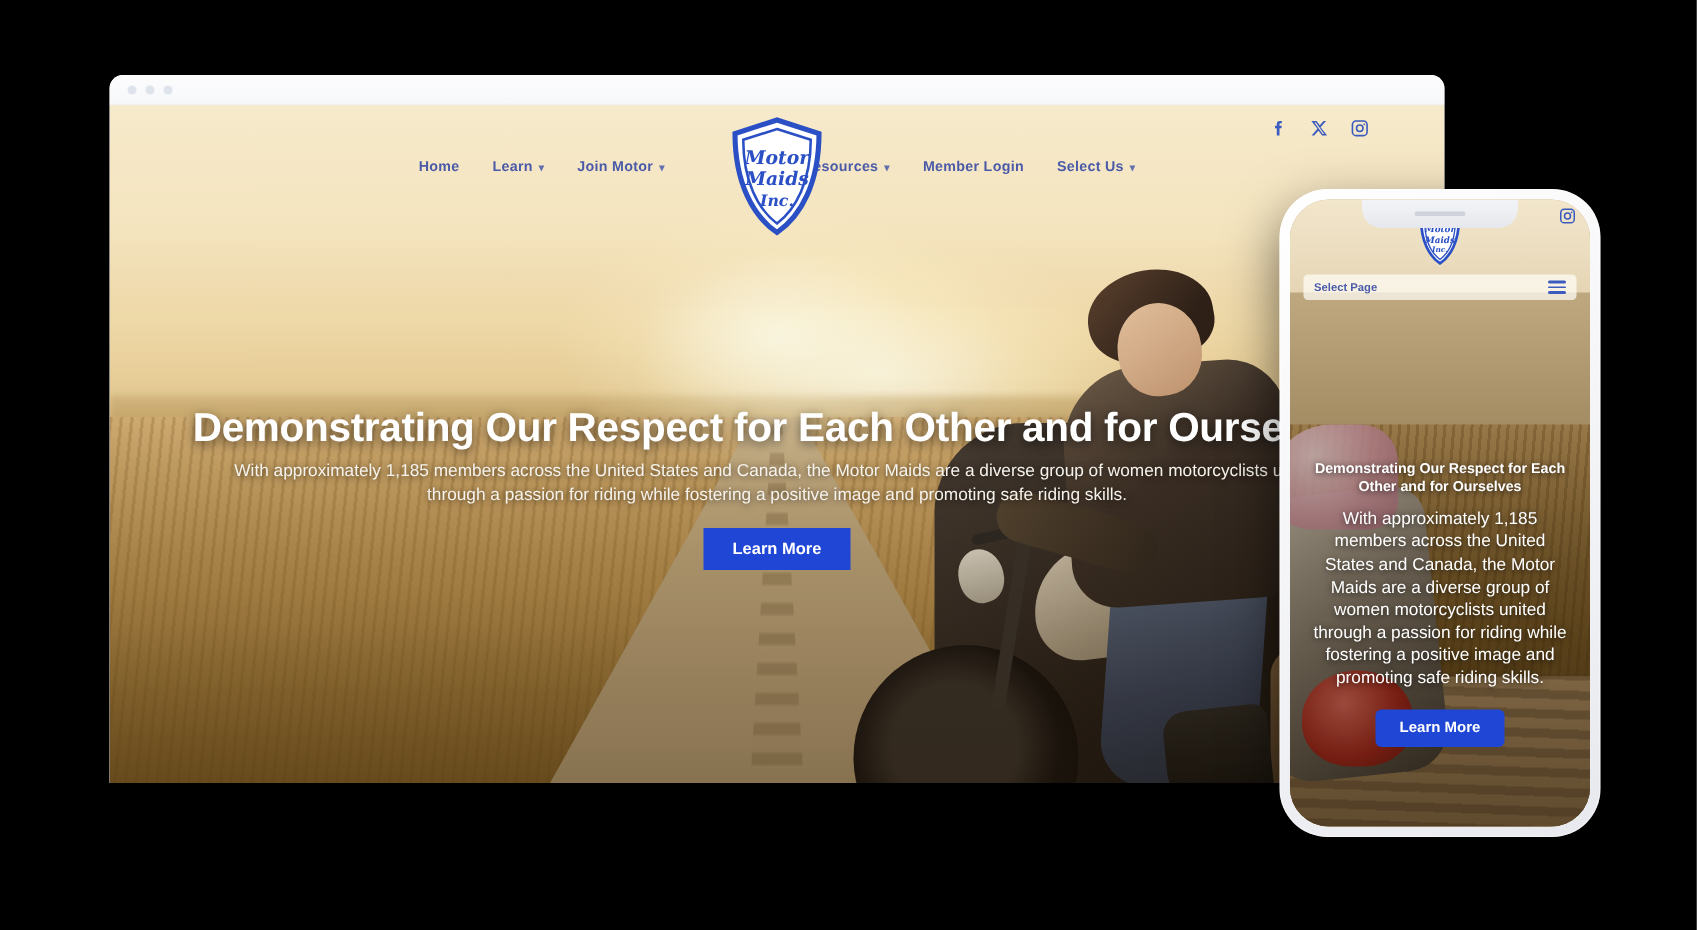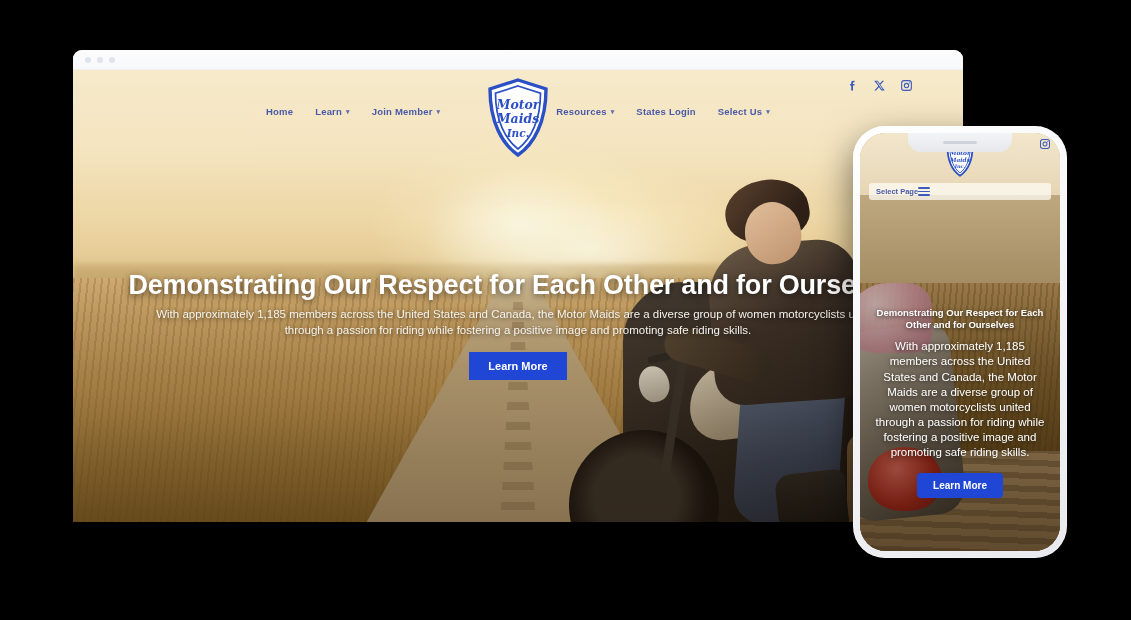--- a/index.html
+++ b/index.html
@@ -179,21 +179,21 @@
     position:absolute; left:0; top:0; right:0; height:86px; z-index:6;
   }
   .socials{
     position:absolute; right:50px; top:9px;
     display:flex; gap:14px; align-items:center;
   }
   .soc{ color:#3b5bbf; width:13px; height:13px; display:block; }
   .soc svg{ width:100%; height:100%; display:block; fill:#3b5bbf; }
   .navrow{
     position:absolute; left:0; right:0; top:36px;
-    display:flex; justify-content:center; align-items:center; gap:12px;
+    display:flex; justify-content:center; align-items:center; gap:0;
   }
   .nav-side{ display:flex; align-items:center; gap:22px; }
   .nav-item{
     font-size:9.5px; font-weight:bold; color:#4a5aa8;
     letter-spacing:.2px; white-space:nowrap;
     display:flex; align-items:center; gap:4px; cursor:pointer;
   }
   .caret{ font-size:7px; opacity:.85; }
   .logo-slot{ width:92px; display:flex; justify-content:center; }
 
@@ -303,21 +303,21 @@
   .m-ig svg{ width:100%; height:100%; fill:#3b5bbf; display:block; }
   .m-shield{
     position:absolute; left:50%; top:8px; transform:translateX(-50%);
     width:29px; height:36px;
   }
   .m-shield svg{ width:100%; height:100%; display:block; }
   .selectbar{
     position:absolute; left:9px; right:9px; top:50px; height:17px;
     background:rgba(255,253,247,.72);
     border-radius:3px; z-index:9;
-    display:flex; align-items:center; justify-content:flex-start;
+    display:flex; align-items:center; justify-content:space-between;
     padding:0 7px;
   }
   .selectbar-label{ font-size:7.5px; font-weight:bold; color:#4a5aa8; }
   .hamburger{ display:flex; flex-direction:column; gap:2px; }
   .hamburger i{ display:block; width:12px; height:1.8px; background:#3b5bbf; border-radius:1px; }
 
   .m-copy{
     position:absolute; left:0; right:0; top:174px; z-index:7;
     text-align:center; padding:0 12px;
   }
@@ -402,34 +402,34 @@
       <div class="navrow">
         <div class="nav-side">
           <div class="nav-item">
             <span>Home</span>
           </div>
           <div class="nav-item">
             <span>Learn</span>
             <span class="caret">▾</span>
           </div>
           <div class="nav-item">
-            <span>Join Member</span>
+            <span>Join Motor</span>
             <span class="caret">▾</span>
           </div>
         </div>
 
         <div class="logo-slot"></div>
 
         <div class="nav-side">
           <div class="nav-item">
             <span>Resources</span>
             <span class="caret">▾</span>
           </div>
           <div class="nav-item">
-            <span>States Login</span>
+            <span>Member Login</span>
           </div>
           <div class="nav-item">
             <span>Select Us</span>
             <span class="caret">▾</span>
           </div>
         </div>
       </div>
 
       <div class="shield">
         <svg viewBox="0 0 64 80">

